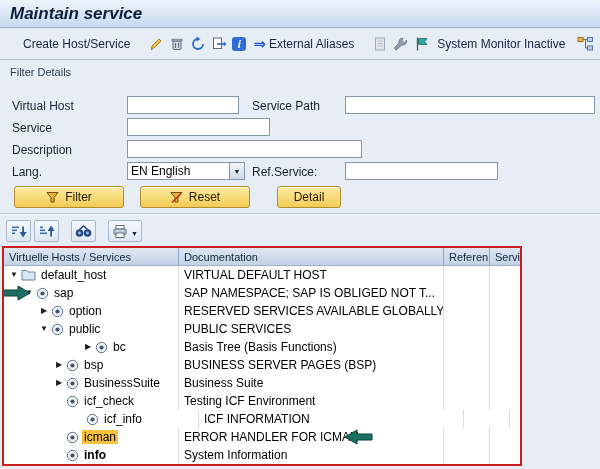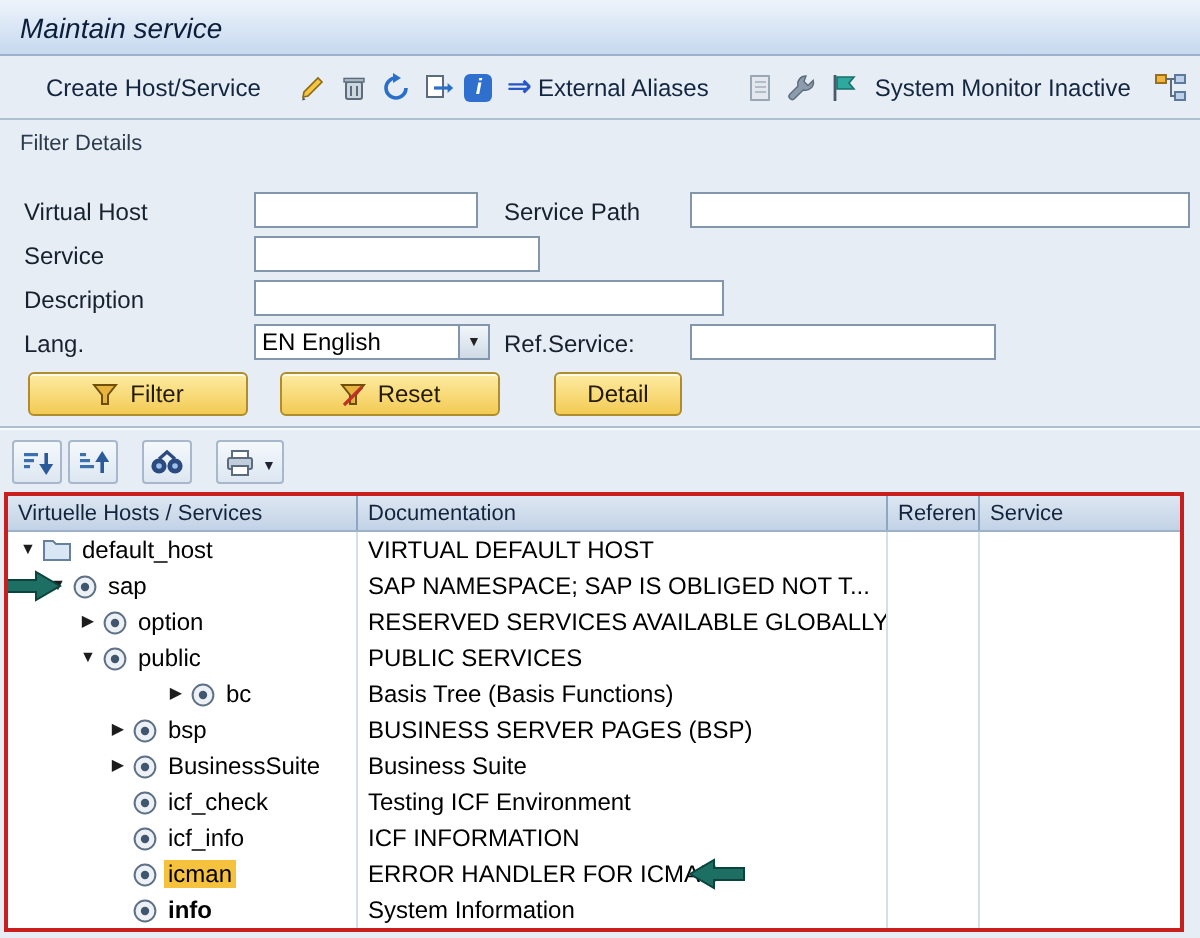--- a/index.html
+++ b/index.html
@@ -4,21 +4,21 @@
 <style>
   *{box-sizing:border-box;margin:0;padding:0}
   html,body{width:600px;height:469px}
   body{font-family:"Liberation Sans","DejaVu Sans",sans-serif;background:#e7edf5}
   .window{position:relative;width:600px;height:469px;background:#e7edf5;overflow:hidden}
 
   
   .titlebar{position:absolute;top:0;left:0;right:0;height:28px;
     background:linear-gradient(#eef4fb,#c6d9ef);border-bottom:1px solid #9ab0cb;
     display:flex;align-items:center;padding-left:10px}
-  .titlebar .t{font-size:14px;font-weight:normal;font-style:italic;color:#0c1e3a}
+  .titlebar .t{font-size:17px;font-weight:bold;font-style:italic;color:#0c1e3a}
 
   
   .toolbar{position:absolute;top:28px;left:0;right:0;height:32px;display:flex;
     align-items:center;gap:5px;padding:0 21px;border-bottom:1px solid #aebfd4;background:#e7edf5}
   .tbtext{font-size:12px;color:#13263f;white-space:nowrap;padding:2px 2px;cursor:default}
   .icon{width:19px;height:19px;display:inline-flex;align-items:center;justify-content:center;border-radius:2px}
   .sep{width:1px;height:18px;background:#b9c8da;margin:0 3px}
   .info-badge{width:14px;height:14px;border-radius:3px;background:#2f6fce;color:#fff;
     font-weight:bold;font-style:italic;font-size:11px;display:inline-flex;align-items:center;justify-content:center}
   .info-badge::before{content:"i"}
@@ -43,21 +43,21 @@
   .divider{position:absolute;left:0;right:0;top:213px;height:2px;border-top:1px solid #aebfd4;border-bottom:1px solid #f6fafd}
 
   
   .toolbar2{position:absolute;top:218px;left:6px;height:26px;display:flex;align-items:center;gap:3px}
   .t2btn{height:22px;min-width:25px;border:1px solid #a7b8cc;border-radius:2px;
     background:linear-gradient(#f4f8fc,#dde7f1);display:inline-flex;align-items:center;justify-content:center;padding:0 3px;gap:3px}
   .mL{margin-left:9px}
   .dd::before{content:"▼";font-size:7px;color:#223}
 
   
-  .tree-wrap{position:absolute;left:2px;top:246px;width:590px;height:220px;background:#ec4899;
+  .tree-wrap{position:absolute;left:2px;top:246px;width:520px;height:220px;background:#ec4899;
     border:2px solid var(--frame,#c81e1e);overflow:hidden}
   .tree-header{display:flex;height:18px;background:linear-gradient(#dde7f2,#c2d2e6);
     font-size:11px;color:#13243c;border-bottom:1px solid #9db1ca}
   .hc{display:flex;align-items:center;padding-left:5px;border-right:1px solid #8fa6c2;
     overflow:hidden;white-space:nowrap;height:100%}
   .hc.c1{width:175px}.hc.c2{width:265px}.hc.c3{width:46px}.hc.c4{flex:1;border-right:none}
   .tree-row{position:relative;display:flex;height:18px;align-items:stretch;font-size:12px;color:#000;background:#fff}
   .cell{display:flex;align-items:center;overflow:hidden;white-space:nowrap;border-right:1px solid #d6dee7}
   .cell.c1{width:175px}.cell.c2{width:265px;padding-left:5px}.cell.c3{width:46px}.cell.c4{flex:1;border-right:none}
   .expander{width:12px;font-size:8px;color:#1c1c1c;text-align:center;flex:none;line-height:1}
@@ -347,21 +347,21 @@
                 <circle cx="6.5" cy="6.5" r="2.1" fill="#40566e"></circle>
               </svg>
             </span>
             <span class="node-name">icf_check</span>
           </div>
           <div class="cell c2">Testing ICF Environment</div>
           <div class="cell c3"></div>
           <div class="cell c4"></div>
         </div>
         <div class="tree-row">
-          <div class="cell c1" style="padding-left: 49px;">
+          <div class="cell c1" style="padding-left: 49px; margin-left: 20px;">
             <span class="expander"></span>
             <span class="node-icon">
               <svg width="13" height="13">
                 <circle cx="6.5" cy="6.5" r="5.2" fill="#edf1f5" stroke="#5f7186"></circle>
                 <circle cx="6.5" cy="6.5" r="2.1" fill="#40566e"></circle>
               </svg>
             </span>
             <span class="node-name">icf_info</span>
           </div>
           <div class="cell c2">ICF INFORMATION</div>

